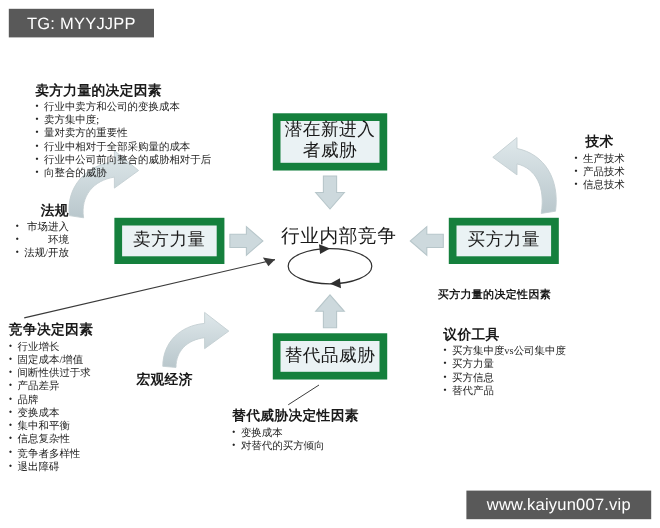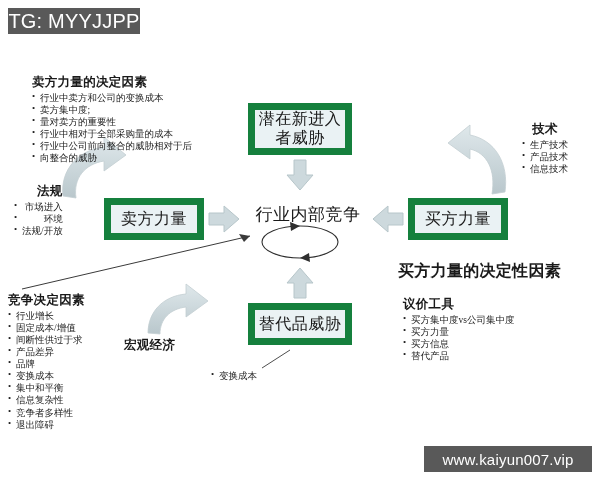--- a/index.html
+++ b/index.html
@@ -24,21 +24,21 @@
     font-family: "Liberation Sans", sans-serif;
     letter-spacing: .2px;
     display: flex;
     align-items: center;
     justify-content: center;
     z-index: 40;
   }
   #wm-top {
     left: 8px; top: 8px;
     width: 132px; height: 26px;
-    font-size: 20px;
+    font-size: 15px;
   }
   #wm-bottom {
     left: 424px; top: 446px;
     width: 168px; height: 26px;
     font-size: 15px;
   }
 
   
   .force-box {
     position: absolute;
@@ -75,21 +75,21 @@
   
   .tblock { position: absolute; z-index: 15; }
   .tblock .hd {
     font-size: 12.5px;
     font-weight: bold;
     letter-spacing: .3px;
     margin-bottom: 1px;
     white-space: nowrap;
     color: #1a1a1a;
   }
-  .tblock .hd.big { font-size: 16px; font-family: Liberation Mono, monospace; }
+  .tblock .hd.big { font-size: 10px; font-family: Liberation Mono, monospace; }
   .tblock ul {
     list-style: none;
     margin: 0;
     padding: 0;
   }
   .tblock li {
     font-size: 9.5px;
     line-height: 1.27;
     white-space: nowrap;
     position: relative;
@@ -237,22 +237,24 @@
 <div class="tblock" id="blk-tech">
   <div class="hd">技术</div>
   <ul>
       <li>生产技术</li>
       <li>产品技术</li>
       <li>信息技术</li>
     </ul>
 </div>
 
 <div class="tblock" id="blk-subst-det">
+  <div class="hd">替代威胁决定性因素</div>
   <ul>
       <li>变换成本</li>
+      <li>对替代的买方倾向</li>
     </ul>
 </div>
 
 <div class="tblock" id="blk-buyer-det">
   <div class="hd big">买方力量的决定性因素</div>
 </div>
 
 <div class="tblock" id="blk-bargain">
   <div class="hd">议价工具</div>
   <ul>

